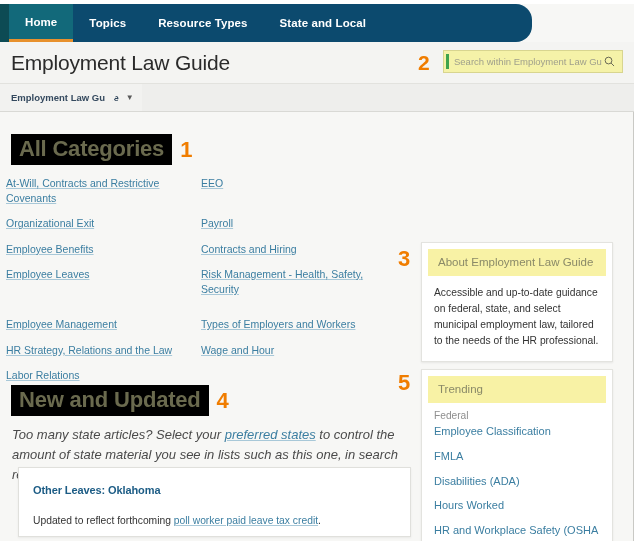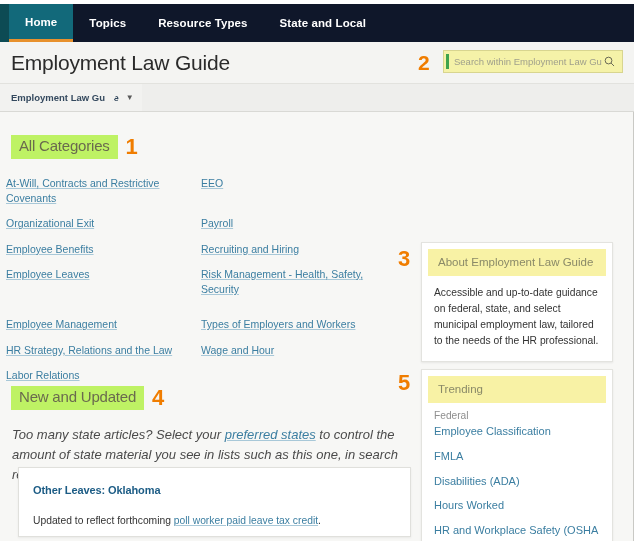--- a/index.html
+++ b/index.html
@@ -26,24 +26,25 @@
     top: 0; left: 0;
     width: 634px;
     height: 4px;
     background: #ffffff;
   }
 
   
   .navbar {
     position: absolute;
     top: 4px; left: 0;
-    width: 634px;
+    width: 532px;
     height: 38px;
-    background: #0f172a;
-    box-sizing: border-box;
+    background: #0c4a6e;
+    box-sizing: border-box;
+    border-radius: 16px;
   }
   .nav-left-edge {
     position: absolute;
     top: 0; left: 0;
     width: 9px;
     height: 38px;
     background: #0d4b54;
   }
   .nav-items {
     position: absolute;
@@ -188,25 +189,25 @@
     width: 634px;
     height: 429px;
     background: #f7f7f5;
     border-right: 1px solid #c9c9c5;
     box-sizing: border-box;
   }
 
   
   .hl-heading {
     display: inline-block;
-    background: #bef264;
+    background: #000000;
     color: #6a6a4e;
     padding: 3px 8px 4px 8px;
-    font-size: 15px;
-    font-weight: normal;
+    font-size: 22px;
+    font-weight: bold;
     letter-spacing: -0.2px;
     line-height: 1.1;
   }
 
   .section-all-cats {
     position: absolute;
     left: 11px;
     top: 22px;
   }
   .heading-row { display: flex; align-items: center; }
@@ -404,21 +405,21 @@
         <span class="marker">1</span>
       </div>
     </div>
 
     <div class="cat-grid">
       <a class="cat-link">At-Will, Contracts and Restrictive Covenants</a>
       <a class="cat-link">EEO</a>
       <a class="cat-link">Organizational Exit</a>
       <a class="cat-link">Payroll</a>
       <a class="cat-link">Employee Benefits</a>
-      <a class="cat-link">Recruiting and Hiring</a>
+      <a class="cat-link">Contracts and Hiring</a>
       <a class="cat-link">Employee Leaves</a>
       <a class="cat-link">Risk Management - Health, Safety, Security</a>
       <a class="cat-link empty"></a>
       <a class="cat-link empty"></a>
       <a class="cat-link">Employee Management</a>
       <a class="cat-link">Types of Employers and Workers</a>
       <a class="cat-link">HR Strategy, Relations and the Law</a>
       <a class="cat-link">Wage and Hour</a>
       <a class="cat-link">Labor Relations</a>
       <a class="cat-link empty"></a>

